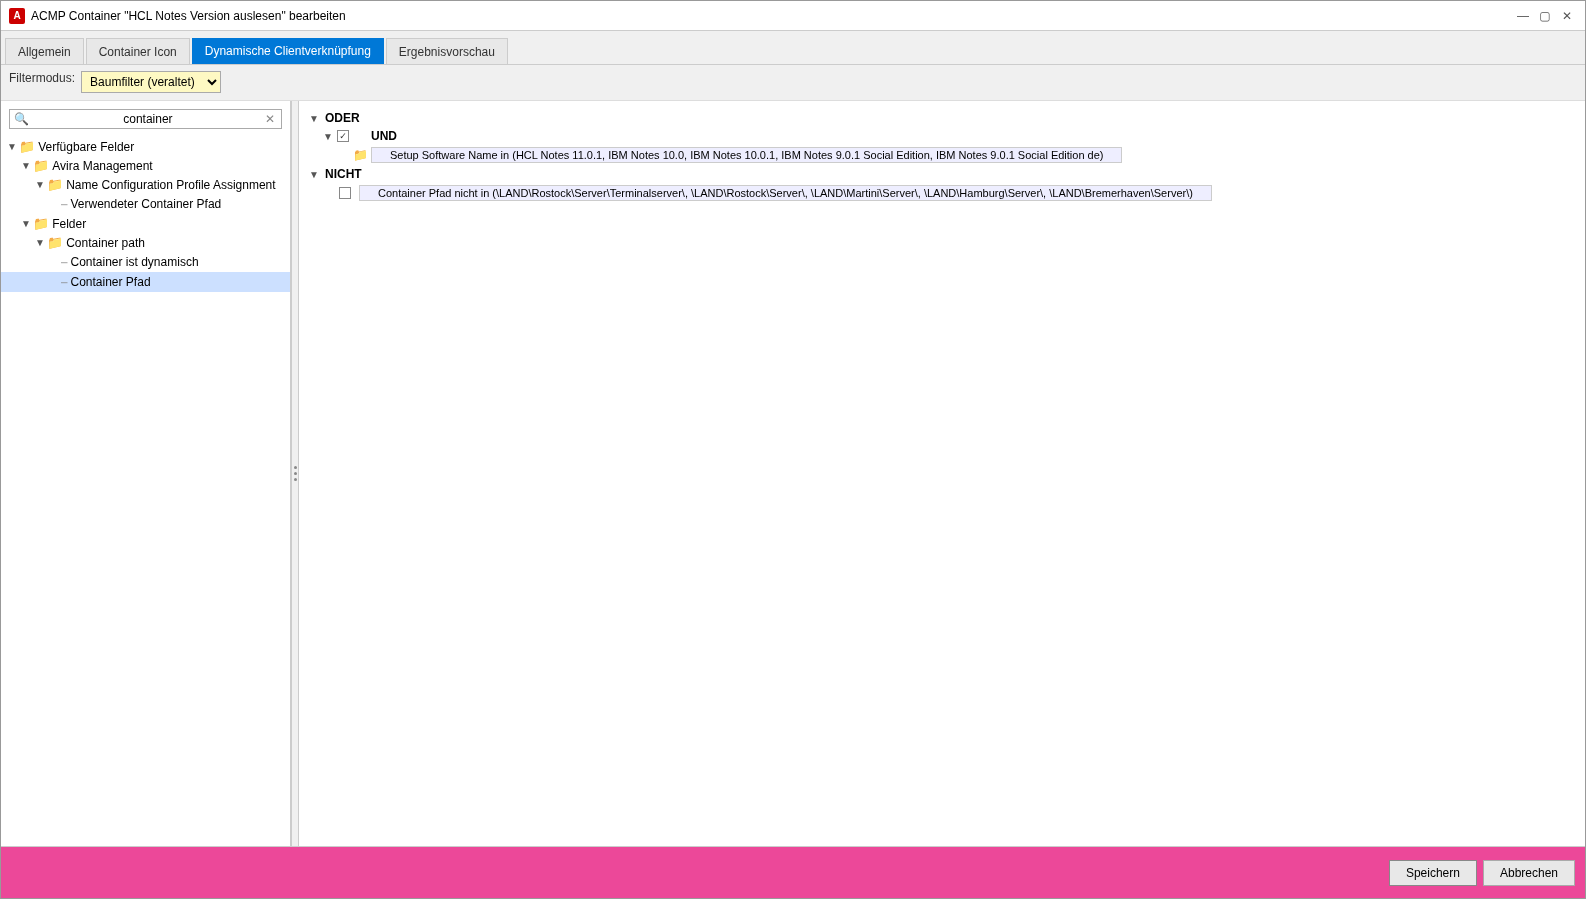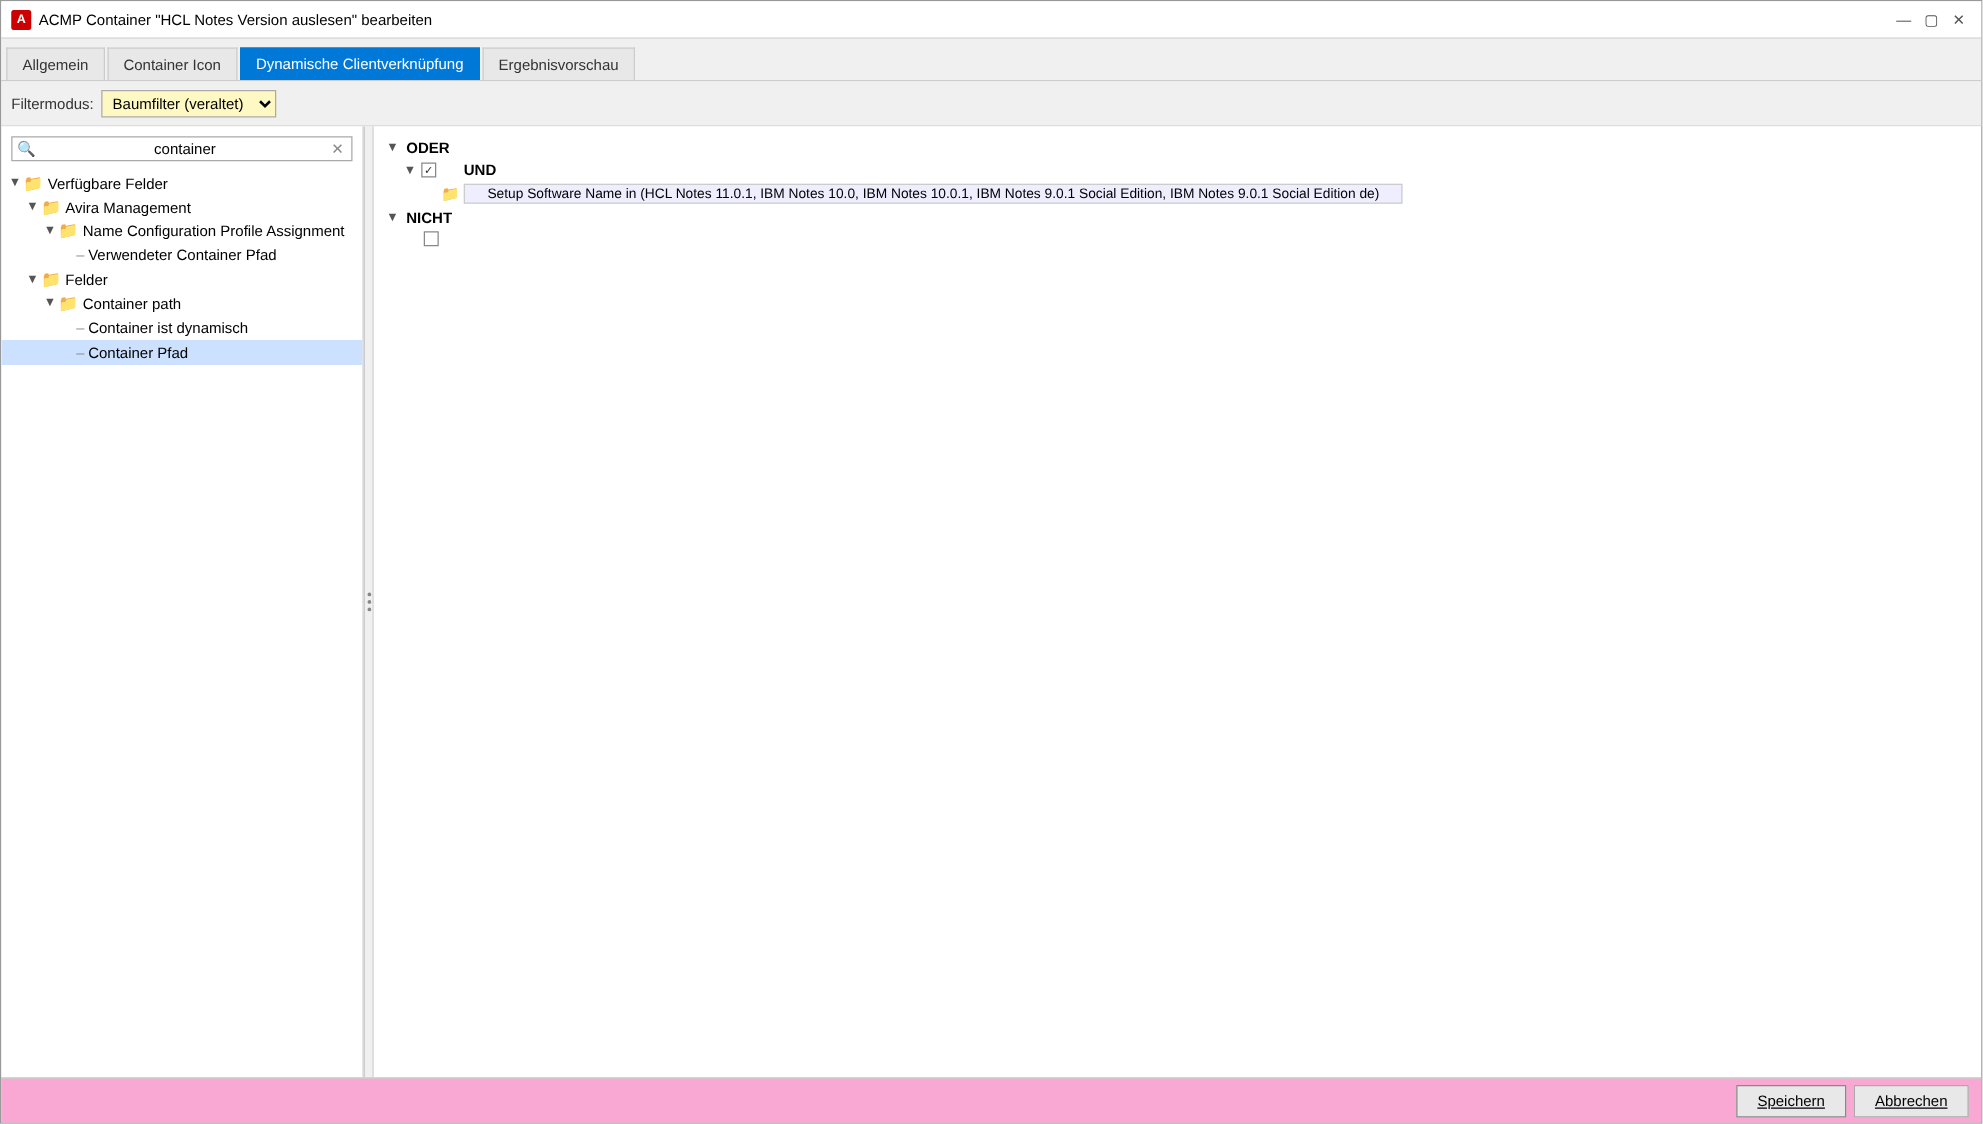--- a/index.html
+++ b/index.html
@@ -97,21 +97,20 @@
       background: #0078d7;
       color: white;
       border-color: #0078d7;
     }
 
     .toolbar {
       background: #f0f0f0;
       padding: 6px 8px;
       border-bottom: 1px solid #ddd;
       display: flex;
-      align-items: center;
       gap: 6px;
       height: 36px;
     }
     .toolbar-label {
       font-size: 12px;
       color: #333;
     }
     .toolbar-select {
       padding: 2px 4px;
       font-size: 12px;
@@ -289,24 +288,23 @@
       background: #888;
       border-radius: 50%;
     }
 
     .footer {
       border-top: 1px solid #ccc;
       padding: 6px 10px;
       display: flex;
       justify-content: flex-end;
       gap: 6px;
-      background: #f9a8d4;
-      height: 36px;
-      align-items: center;
-      text-decoration: underline;
+      background: #ec4899;
+      height: 52px;
+      align-items: center;
     }
     .btn {
       padding: 4px 16px;
       font-size: 12px;
       border: 1px solid #aaa;
       background: #e8e8e8;
       cursor: pointer;
       height: 26px;
     }
     .btn.primary {
@@ -467,20 +465,21 @@
           <span class="filter-expand">▼</span>
           <span style="margin-left:4px;" class="filter-label-bold">NICHT</span>
         </div>
 
         <div class="filter-row">
           <span class="filter-indent" style="width:22px;"></span>
           <span class="filter-expand" style="width:14px;"></span>
           <span style="margin-left:4px;">
             <div class="filter-checkbox"></div>
           </span>
+          <span class="filter-label-value" style="margin-left:4px;">Container Pfad nicht in (\LAND\Rostock\Server\Terminalserver\, \LAND\Rostock\Server\, \LAND\Martini\Server\, \LAND\Hamburg\Server\, \LAND\Bremerhaven\Server\)</span>
         </div>
       </div>
     </div>
   </div>
 
   <div class="footer">
     <button class="btn primary">Speichern</button>
     <button class="btn">Abbrechen</button>
   </div>
 </div>

